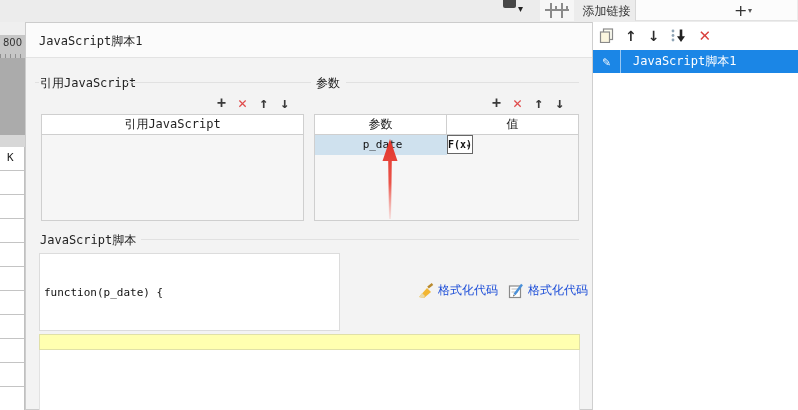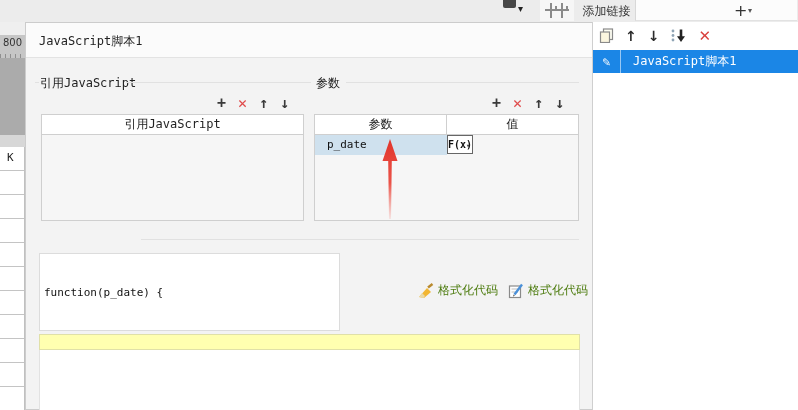--- a/index.html
+++ b/index.html
@@ -24,27 +24,27 @@
   
   .dialog{left:25px;top:22px;width:567px;height:388px;background:#f3f3f3;border:1px solid #cccccc;border-right:none;box-sizing:border-box;}
   .titlebar{left:0;top:0;width:566px;height:34px;background:#fbfbfb;border-bottom:1px solid #e3e3e3;}
   .dlgtitle{font-size:12px;color:#222;}
   .grouplabel{font-size:12px;color:#222;}
   .gline{height:1px;background:#e1e1e1;}
   .ticon{width:21px;height:20px;text-align:center;font-size:15px;font-weight:bold;color:#3a3a3a;line-height:20px;cursor:pointer;}
   .ticon.red{color:#e04b4b;}
   .tbl{background:#f6f6f6;border:1px solid #cfcfcf;box-sizing:border-box;}
   .thead{background:#ffffff;border-bottom:1px solid #cfcfcf;font-size:12px;color:#222;text-align:center;line-height:19px;}
-  .pcell{background:#cfe1ee;font-size:11px;color:#111;line-height:20px;padding-left:12px;box-sizing:border-box;}
+  .pcell{background:#cfe1ee;font-size:11px;color:#111;line-height:20px;padding-left:3px;box-sizing:border-box;text-align:center;}
   .fxbtn{background:#fff;border:1px solid #666;box-sizing:border-box;font-size:10px;color:#111;text-align:right;cursor:pointer;position:relative;font-weight:bold;}
   .fxbtn .dd{position:absolute;right:2px;bottom:-2px;font-size:7px;color:#444;}
   .valinput{border:1px solid #666;background:#fff;font-family:"Liberation Sans",sans-serif;font-size:12px;color:#111;padding:0 0 0 4px;box-sizing:border-box;outline:none;}
   .codebox{background:#fff;border:1px solid #dcdcdc;box-sizing:border-box;text-align:center;}
   .code{font-size:11px;color:#111;}
-  .linkbtn{display:flex;align-items:center;gap:4px;font-size:12px;color:#4d7c0f;cursor:pointer;white-space:nowrap;}
+  .linkbtn{display:flex;align-items:center;gap:4px;font-size:12px;color:#1d4ed8;cursor:pointer;white-space:nowrap;}
   .ybar{background:#ffffb0;border:1px solid #e0e0a8;box-sizing:border-box;}
   .warea{background:#fff;border-left:1px solid #e2e2e2;border-right:1px solid #e2e2e2;box-sizing:border-box;}
   
   .panel{left:592px;top:22px;width:206px;height:388px;background:#fff;border-left:1px solid #cfcfcf;box-sizing:border-box;}
   .ptoolbar{left:0;top:0;width:205px;height:27px;display:flex;align-items:center;gap:11px;padding-left:6px;box-sizing:border-box;}
   .pticon{font-size:14px;font-weight:bold;color:#2b2b2b;cursor:pointer;line-height:14px;}
   .pticon.red{color:#d9413d;font-size:15px;}
   .item{left:0;top:28px;width:205px;height:23px;background:#1b86e6;display:flex;align-items:center;color:#fff;cursor:pointer;}
   .itemicon{width:27px;text-align:center;font-size:13px;line-height:23px;}
   .itemdiv{width:1px;height:23px;background:rgba(255,255,255,.55);}
@@ -134,20 +134,21 @@
       <defs>
         <linearGradient id="agrad" x1="0" y1="0" x2="0" y2="1">
           <stop offset="0" stop-color="#e2352b" stop-opacity="1"></stop>
           <stop offset="0.55" stop-color="#ea4a3f" stop-opacity="0.95"></stop>
           <stop offset="1" stop-color="#f0655a" stop-opacity="0.12"></stop>
         </linearGradient>
       </defs>
       <polygon points="9,0 16.5,22 10.8,22 10,80 8,80 7.2,22 1.5,22" fill="url(#agrad)"></polygon>
     </svg>
 
+    <span class="abs grouplabel" style="left:14px;top:209px;">JavaScript脚本</span>
     <div class="abs gline" style="left:115px;top:216px;width:438px;"></div>
 
     <div class="abs codebox" style="left:13px;top:230px;width:301px;height:78px;">
       <span class="abs code" style="left:4px;top:32px;">function(p_date) {</span>
     </div>
 
     <div class="abs" style="left:392px;top:259px;display:flex;gap:10px;">
       <div class="linkbtn">
         <svg width="16" height="16" viewBox="0 0 16 16">
           <polygon points="1,14 9,5 13,9 6,15" fill="#f2b632"></polygon>

